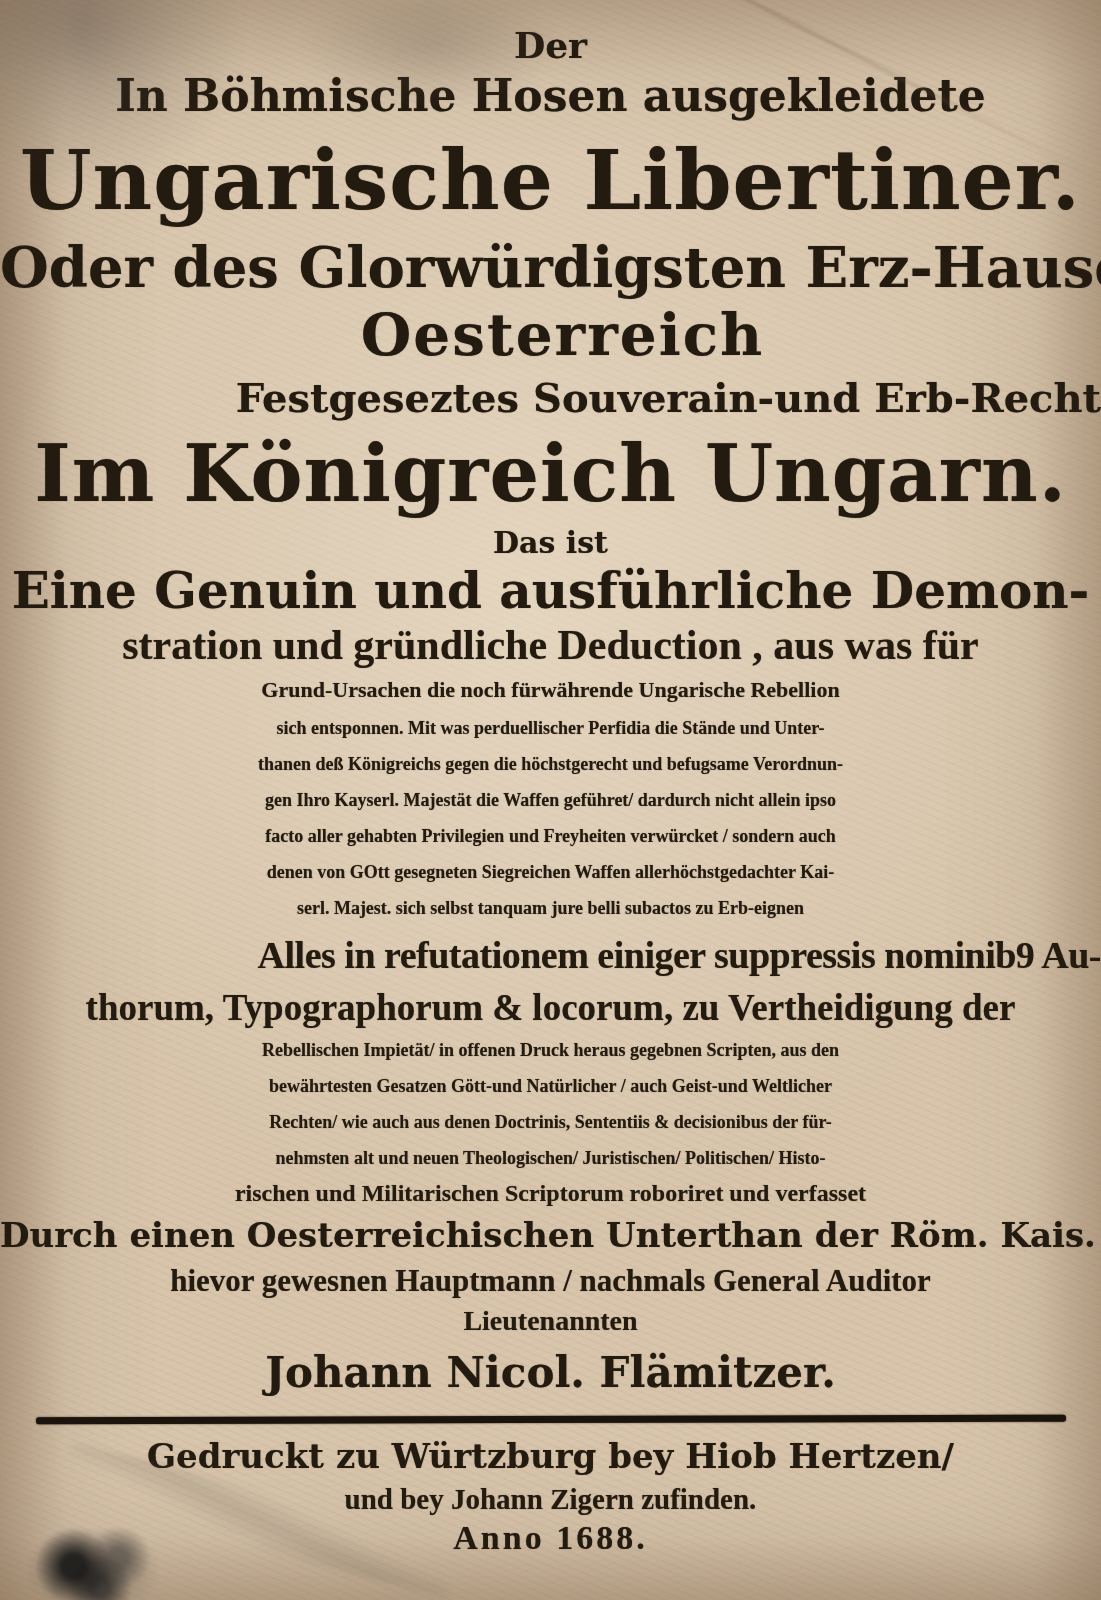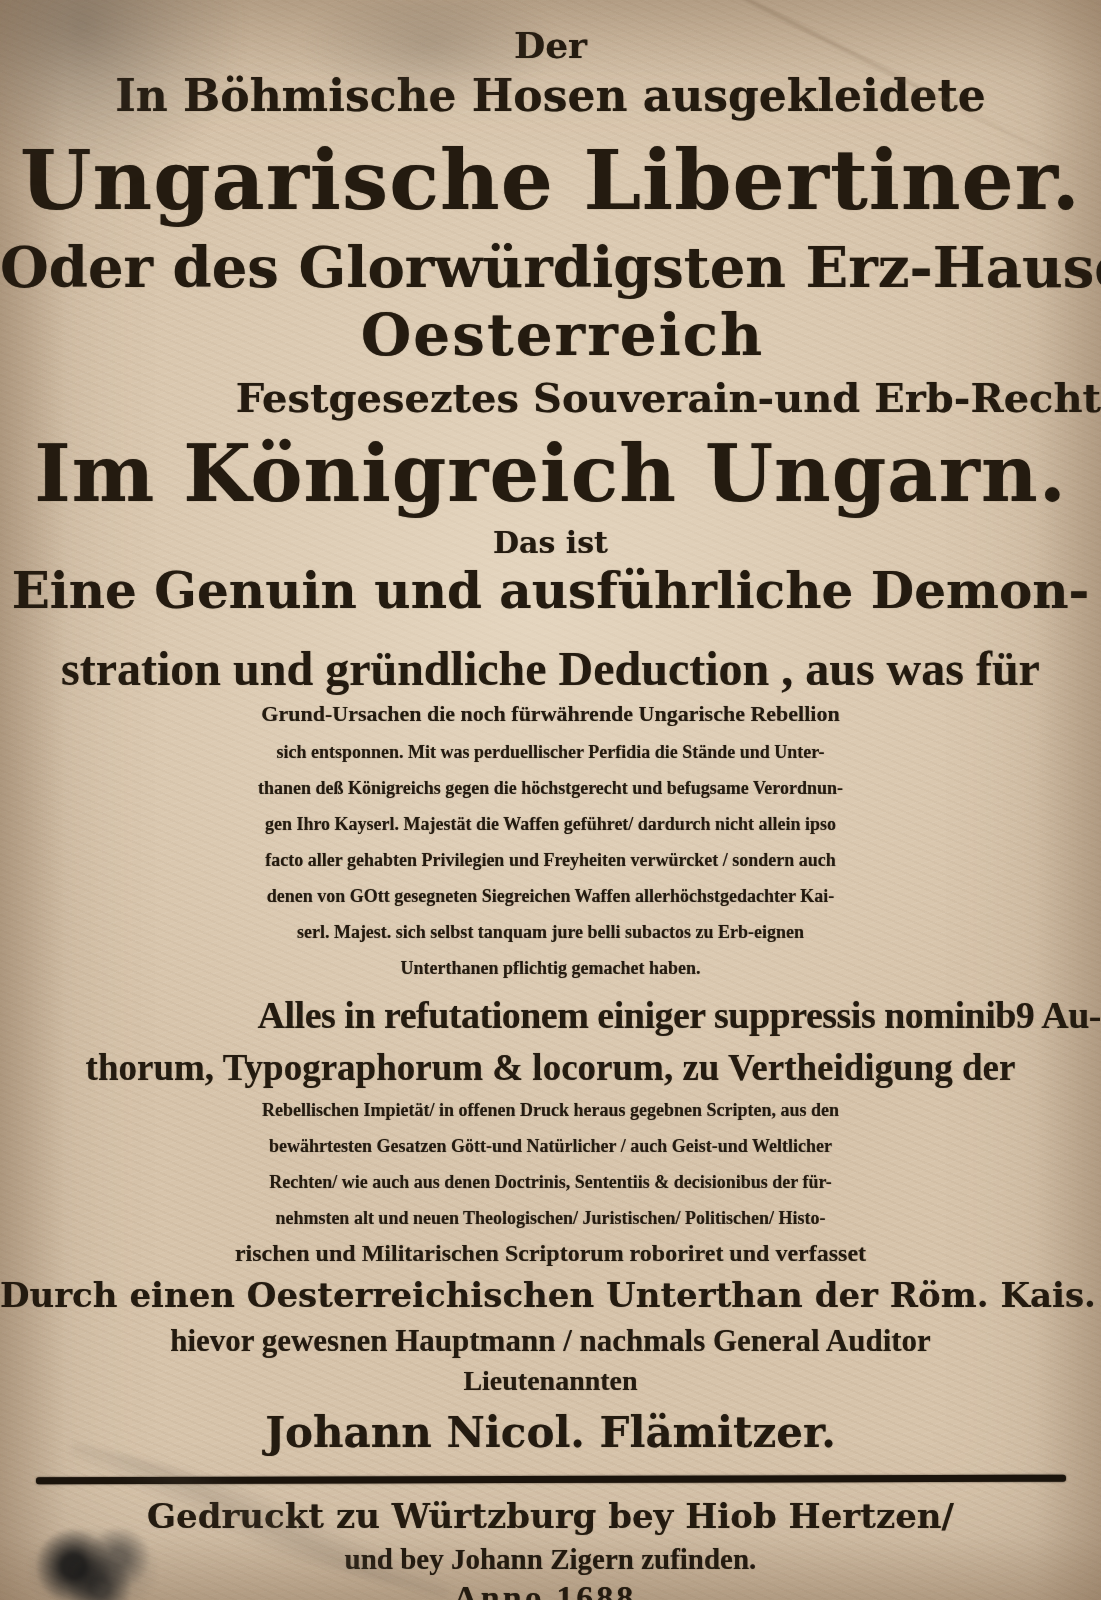--- a/index.html
+++ b/index.html
@@ -67,21 +67,21 @@
 
   .sz-der      {font-size:36px;line-height:46px;}
   .sz-series   {font-size:44px;line-height:56px;}
   .sz-main     {font-size:82px;line-height:112px;letter-spacing:1px;}
   .sz-oder     {font-size:56px;line-height:62px;}
   .sz-oest     {font-size:58px;line-height:74px;letter-spacing:2px;padding-left:24px;}
   .sz-fest     {font-size:40px;line-height:52px;text-align:right;}
   .sz-koenig   {font-size:78px;line-height:100px;letter-spacing:1px;}
   .sz-dasist   {font-size:30px;line-height:38px;}
   .sz-eine     {font-size:50px;line-height:58px;}
-  .sz-strat    {font-size:48px;line-height:50px;margin-top:24px;}
+  .sz-strat    {font-size:42px;line-height:50px;}
   .sz-grund    {font-size:22px;line-height:40px;}
   .sz-body     {font-size:18px;line-height:36px;}
   .sz-alles    {font-size:38px;line-height:58px;letter-spacing:-0.5px;text-align:right;}
   .sz-thorum   {font-size:37px;line-height:48px;}
   .sz-risch    {font-size:24px;line-height:34px;}
   .sz-durch    {font-size:34px;line-height:50px;}
   .sz-hievor   {font-size:31px;line-height:42px;}
   .sz-lieut    {font-size:28px;line-height:38px;}
   .sz-name     {font-size:42px;line-height:66px;}
   .sz-gedr     {font-size:34px;line-height:50px;padding-top:8px;}
@@ -118,21 +118,20 @@
 
   <div class="line bl sz-eine">Eine Genuin und ausführliche Demon-</div>
   <div class="line rm sz-strat">stration und gründliche Deduction , aus was für</div>
   <div class="line rm sz-grund">Grund-Ursachen die noch fürwährende Ungarische Rebellion</div>
   <div class="line rm sz-body">sich entsponnen. Mit was perduellischer Perfidia die Stände und Unter-</div>
   <div class="line rm sz-body">thanen deß Königreichs gegen die höchstgerecht und befugsame Verordnun-</div>
   <div class="line rm sz-body">gen Ihro Kayserl. Majestät die Waffen geführet/ dardurch nicht allein ipso</div>
   <div class="line rm sz-body">facto aller gehabten Privilegien und Freyheiten verwürcket / sondern auch</div>
   <div class="line rm sz-body">denen von GOtt gesegneten Siegreichen Waffen allerhöchstgedachter Kai-</div>
   <div class="line rm sz-body">serl. Majest. sich selbst tanquam jure belli subactos zu Erb-eignen</div>
-  <div class="line rm sz-body">Unterthanen pflichtig gemachet haben.</div>
 
   <div class="line rm sz-alles">Alles in refutationem einiger suppressis nominib9 Au-</div>
   <div class="line rm sz-thorum">thorum, Typographorum &amp; locorum, zu Vertheidigung der</div>
   <div class="line rm sz-body">Rebellischen Impietät/ in offenen Druck heraus gegebnen Scripten, aus den</div>
   <div class="line rm sz-body">bewährtesten Gesatzen Gött-und Natürlicher / auch Geist-und Weltlicher</div>
   <div class="line rm sz-body">Rechten/ wie auch aus denen Doctrinis, Sententiis &amp; decisionibus der für-</div>
   <div class="line rm sz-body">nehmsten alt und neuen Theologischen/ Juristischen/ Politischen/ Histo-</div>
   <div class="line rm sz-risch">rischen und Militarischen Scriptorum roboriret und verfasset</div>
 
   <div class="line bl sz-durch">Durch einen Oesterreichischen Unterthan der Röm. Kais. Mai.</div>

